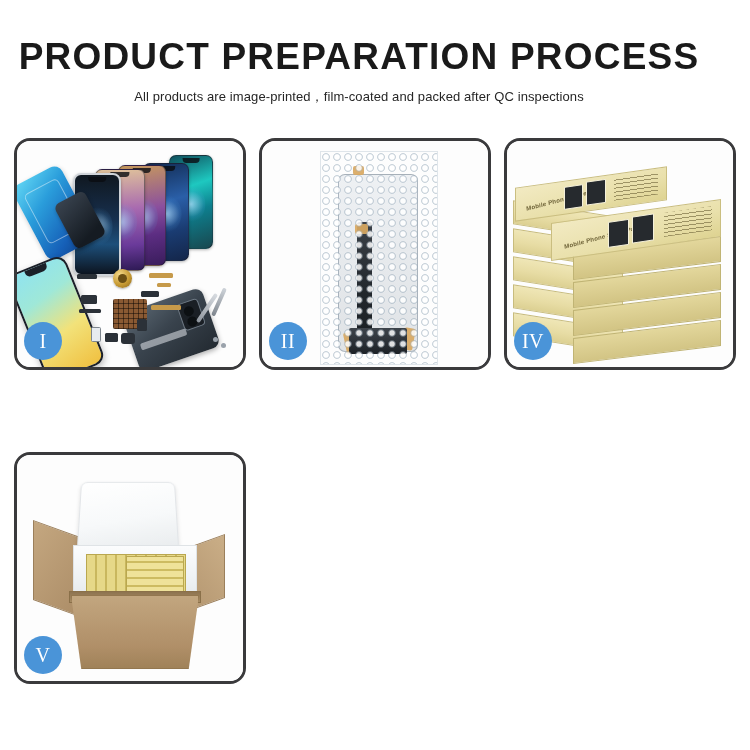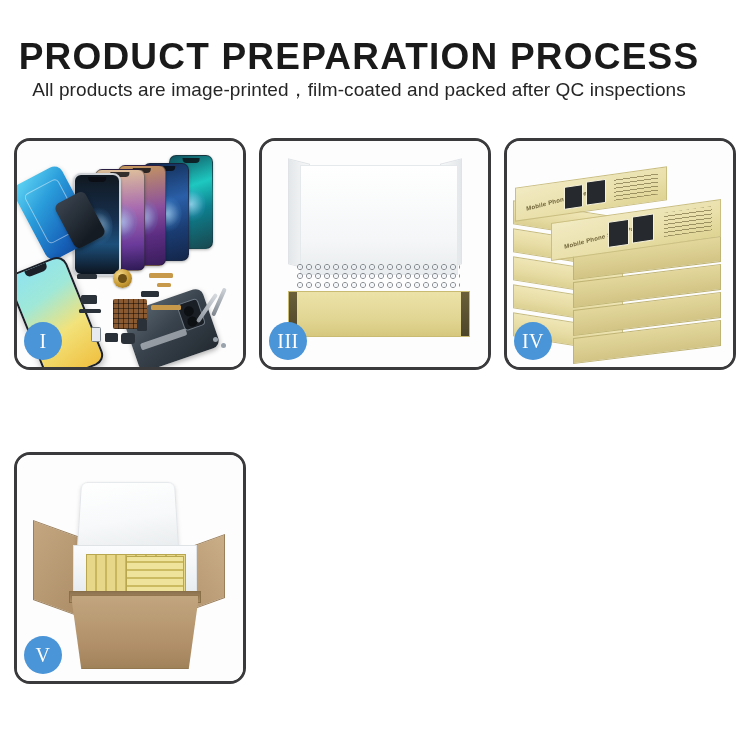--- a/index.html
+++ b/index.html
@@ -24,22 +24,23 @@
   #page-title {
     font-family: "Liberation Sans", sans-serif;
     font-size: 37px;
     font-weight: 700;
     letter-spacing: 1.2px;
     color: #1a1a1a;
     line-height: 1.05;
     white-space: nowrap;
   }
   #page-subtitle {
+    margin-top: 11px;
     font-family: "Liberation Sans", sans-serif;
-    font-size: 19px;
+    font-size: 13px;
     font-weight: 400;
     color: #262626;
     letter-spacing: .1px;
     white-space: nowrap;
   }
 
   
   #panel-grid {
     position: absolute;
     left: 14px;
@@ -422,32 +423,37 @@
       <div class="flex" style="left:134px;top:164px;width:30px;height:5px;"></div>
 
       <div class="tool"></div>
       <div class="tool2"></div>
       <div class="part" style="left:196px;top:196px;width:5px;height:5px;border-radius:50%;background:#9aa2ab;"></div>
       <div class="part" style="left:204px;top:202px;width:5px;height:5px;border-radius:50%;background:#9aa2ab;"></div>
     </div>
     <div class="badge">I</div>
   </div>
 
-
   <div class="panel">
     <div class="panel-stage">
-      <div class="p3-bg"></div>
-      <div class="lid-left"></div>
-      <div class="lid-right"></div>
-      <div class="foam-back"></div>
-      <div class="box-interior"></div>
-      <div class="box-front"></div>
+      <div class="p2-bg"></div>
+      <div class="bubble-bag">
+        <div class="bag-inner"></div>
+        <div class="flex-strip"></div>
+        <div class="tape" style="left:32px;top:14px;width:11px;height:9px;"></div>
+        <div class="tape" style="left:34px;top:72px;width:13px;height:10px;"></div>
+        <div class="tape" style="left:24px;top:180px;width:11px;height:22px;transform:rotate(-12deg);"></div>
+        <div class="tape" style="left:82px;top:176px;width:11px;height:22px;transform:rotate(10deg);"></div>
+        <div class="part" style="position:absolute;left:28px;top:176px;width:58px;height:26px;background:linear-gradient(180deg,#3e444b,#1c2126);border-radius:2px;"></div>
+        <div class="bubble-overlay"></div>
+      </div>
     </div>
-    <div class="badge">III</div>
+    <div class="badge">II</div>
   </div>
+
 
   <div class="panel">
     <div class="panel-stage">
       <div class="p4-bg"></div>
       <div class="stack">
 
         <div class="sbox" style="left:6px;top:68px;width:108px;height:22px;transform:skewY(9deg);"></div>
         <div class="sbox" style="left:6px;top:96px;width:108px;height:22px;transform:skewY(9deg);"></div>
         <div class="sbox" style="left:6px;top:124px;width:108px;height:22px;transform:skewY(9deg);"></div>
         <div class="sbox" style="left:6px;top:152px;width:108px;height:22px;transform:skewY(9deg);"></div>

